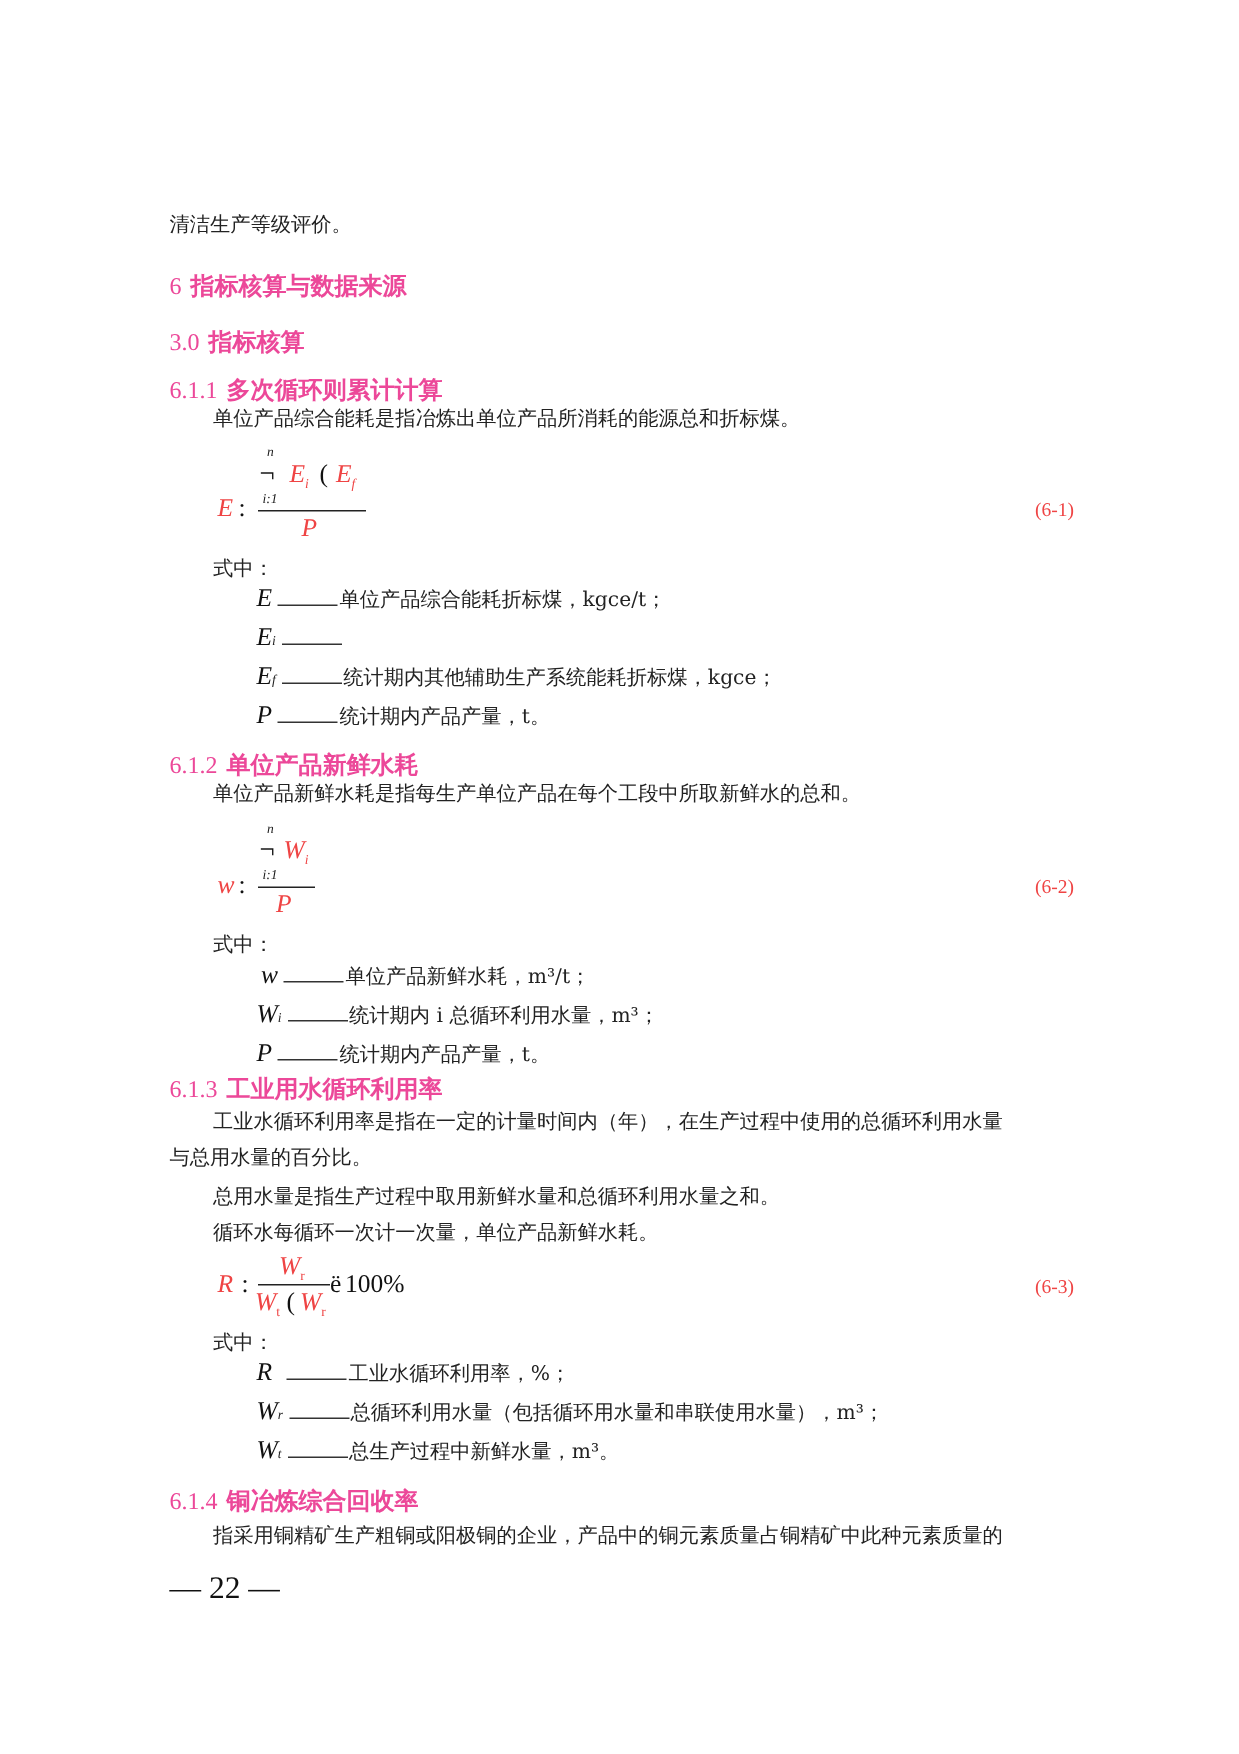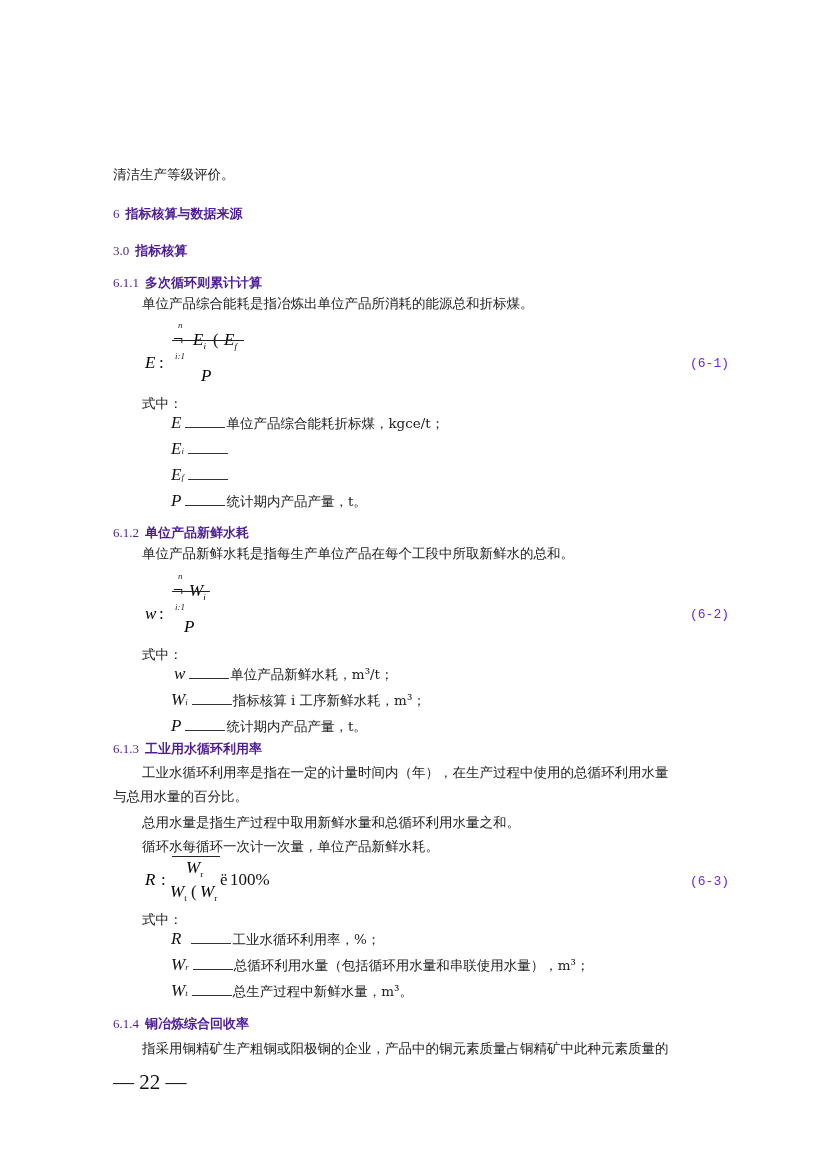--- a/index.html
+++ b/index.html
@@ -1,29 +1,29 @@
 <!DOCTYPE html>
 <html><head>
   <meta charset="utf-8">
   <style>
     html, body { margin: 0; padding: 0; background: #ffffff; }
     body {
       width: 826px; height: 1169px; position: relative; overflow: hidden;
       font-family: "DejaVu Serif", "Liberation Serif", serif;
       color: #1a1a1a;
     }
-    .abs { position: absolute; white-space: nowrap; margin-top: 24px; }
+    .abs { position: absolute; white-space: nowrap; }
     .body-text { font-size: 13.5px; line-height: 18px; color: #222; }
-    .heading { font-family: "DejaVu Sans", "Liberation Sans", sans-serif; font-size: 13px; font-weight: bold; color: #4c1d95; }
+    .heading { font-family: "DejaVu Sans", "Liberation Sans", sans-serif; font-size: 16px; font-weight: bold; color: #ec4899; }
     .heading .num { font-family: "Liberation Serif", serif; font-weight: normal; margin-right: 6px; }
-    .math { font-family: "Liberation Serif", serif; font-style: italic; font-size: 17px; color: #000000; }
+    .math { font-family: "Liberation Serif", serif; font-style: italic; font-size: 17px; color: #ef4444; }
     .math-up { font-family: "Liberation Serif", serif; font-size: 17px; color: #111; }
     .sub { font-family: "Liberation Serif", serif; font-size: 9px; font-style: italic; vertical-align: -4px; }
     .frac-line { position: absolute; height: 1px; background: #222; }
-    .eqnum { font-family: Liberation Mono, monospace; font-size: 13px; color: #6d28d9; }
+    .eqnum { font-family: Liberation Serif, serif; font-size: 13px; color: #ef4444; }
     .dash { display: inline-block; width: 40px; border-top: 1px solid #333; vertical-align: middle; margin: 0 1px 0 4px; }
     .defline { display: flex; align-items: baseline; }
     .defsym { font-family: "Liberation Serif", serif; font-style: italic; font-size: 17px; color: #111; }
     .footer { font-family: "Liberation Serif", serif; font-size: 21px; color: #111; }
   </style>
 </head>
 <body>
 
 <div class="abs body-text" style="left:113px; top:141px;">清洁生产等级评价。</div>
 
@@ -65,20 +65,21 @@
   </div>
   <div class="abs defline body-text" style="left:171px; top:416px;">
     <span class="defsym">E</span>
       <span class="sub">i</span>
       <span class="dash"></span>
   </div>
   <div class="abs defline body-text" style="left:171px; top:442px;">
     <span class="defsym">E</span>
       <span class="sub">f</span>
       <span class="dash"></span>
+      <span>统计期内其他辅助生产系统能耗折标煤，kgce；</span>
   </div>
   <div class="abs defline body-text" style="left:171px; top:468px;">
     <span class="defsym">P</span>
       <span class="sub"></span>
       <span class="dash"></span>
       <span>统计期内产品产量，t。</span>
   </div>
 </div>
 
 <div class="abs heading" style="left:113px; top:500px;">
@@ -104,21 +105,21 @@
   <div class="abs defline body-text" style="left:174px; top:641px;">
     <span class="defsym">w</span>
       <span class="sub"></span>
       <span class="dash"></span>
       <span>单位产品新鲜水耗，m³/t；</span>
   </div>
   <div class="abs defline body-text" style="left:171px; top:667px;">
     <span class="defsym">W</span>
       <span class="sub">i</span>
       <span class="dash"></span>
-      <span>指标核算 i 工序新鲜水耗，m³；</span>
+      <span>统计期内 i 总循环利用水量，m³；</span>
   </div>
   <div class="abs defline body-text" style="left:171px; top:693px;">
     <span class="defsym">P</span>
       <span class="sub"></span>
       <span class="dash"></span>
       <span>统计期内产品产量，t。</span>
   </div>
 </div>
 
 <div class="abs heading" style="left:113px; top:716px;">

